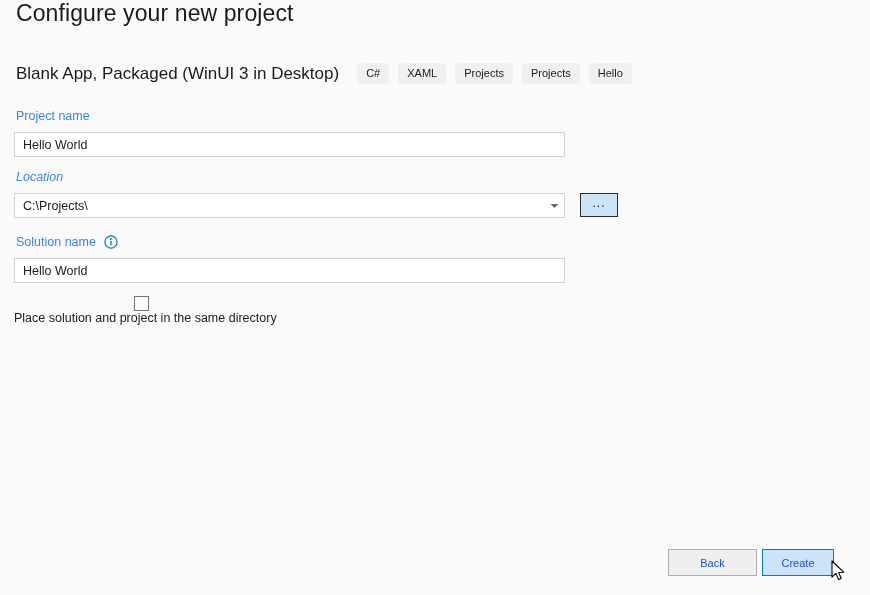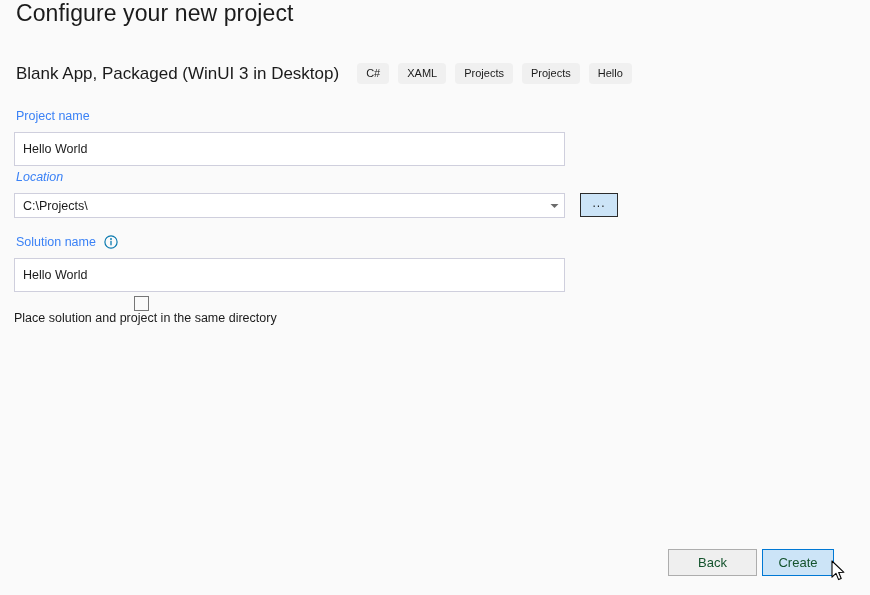--- a/index.html
+++ b/index.html
@@ -60,21 +60,21 @@
   .field-label {
     position: absolute;
     font-size: 12.5px;
     color: #3b82f6;
     white-space: nowrap;
   }
   .text-input {
     position: absolute;
     left: 14px;
     width: 551px;
-    height: 34px;
+    height: 25px;
     background: #ffffff;
     border: 1px solid #cfcfdd;
     font-family: "Liberation Sans", sans-serif;
     font-size: 12.5px;
     color: #1b1b1b;
     padding: 0 8px;
     line-height: 23px;
     outline: none;
   }
   .combo-wrap {
@@ -148,22 +148,22 @@
     font-size: 12.5px;
     color: #1b1b1b;
     white-space: nowrap;
   }
 
   
   .btn {
     position: absolute;
     height: 27px;
     font-family: "Liberation Sans", sans-serif;
-    font-size: 13px;
-    color: #14532d;
+    font-size: 11px;
+    color: #1d4ed8;
     cursor: default;
     padding: 0;
   }
   .btn-back {
     left: 668px;
     top: 549px;
     width: 89px;
     background: #efefef;
     border: 1px solid #adadad;
   }

